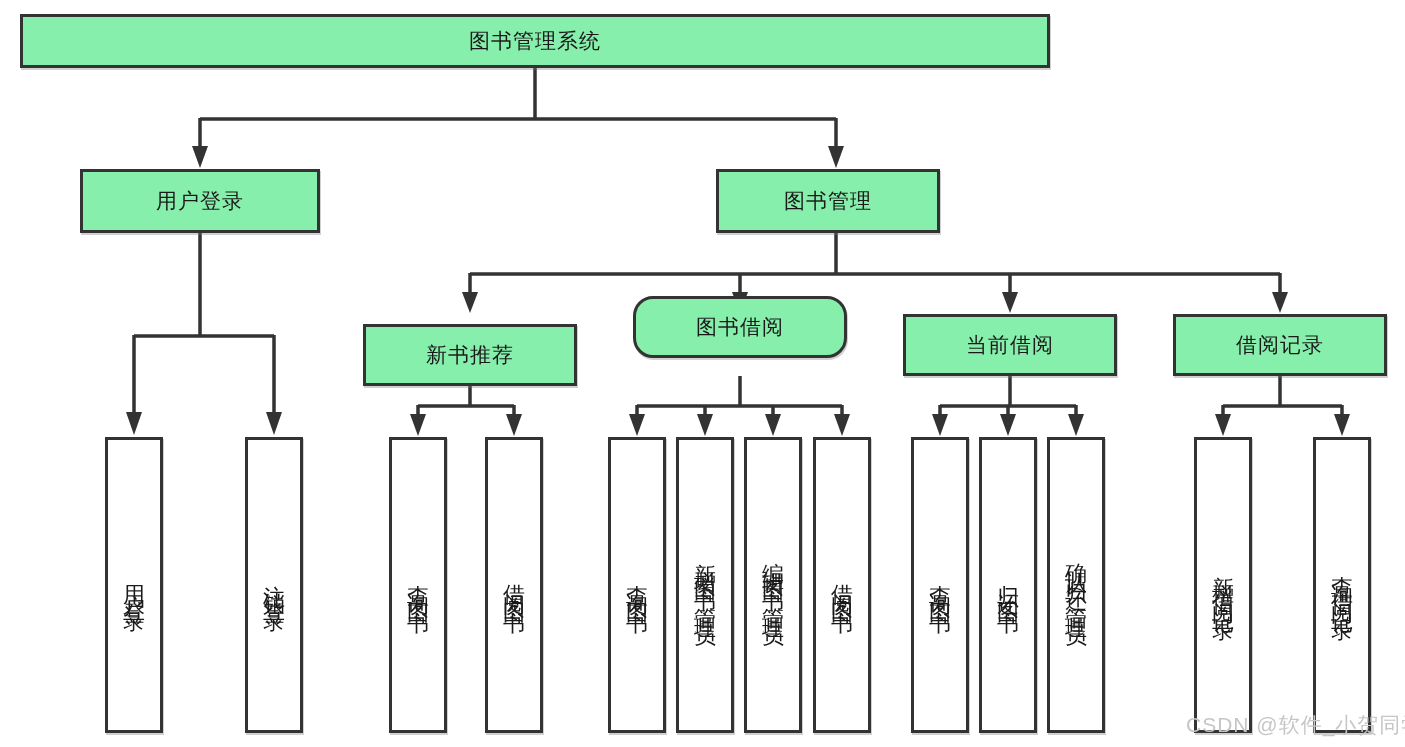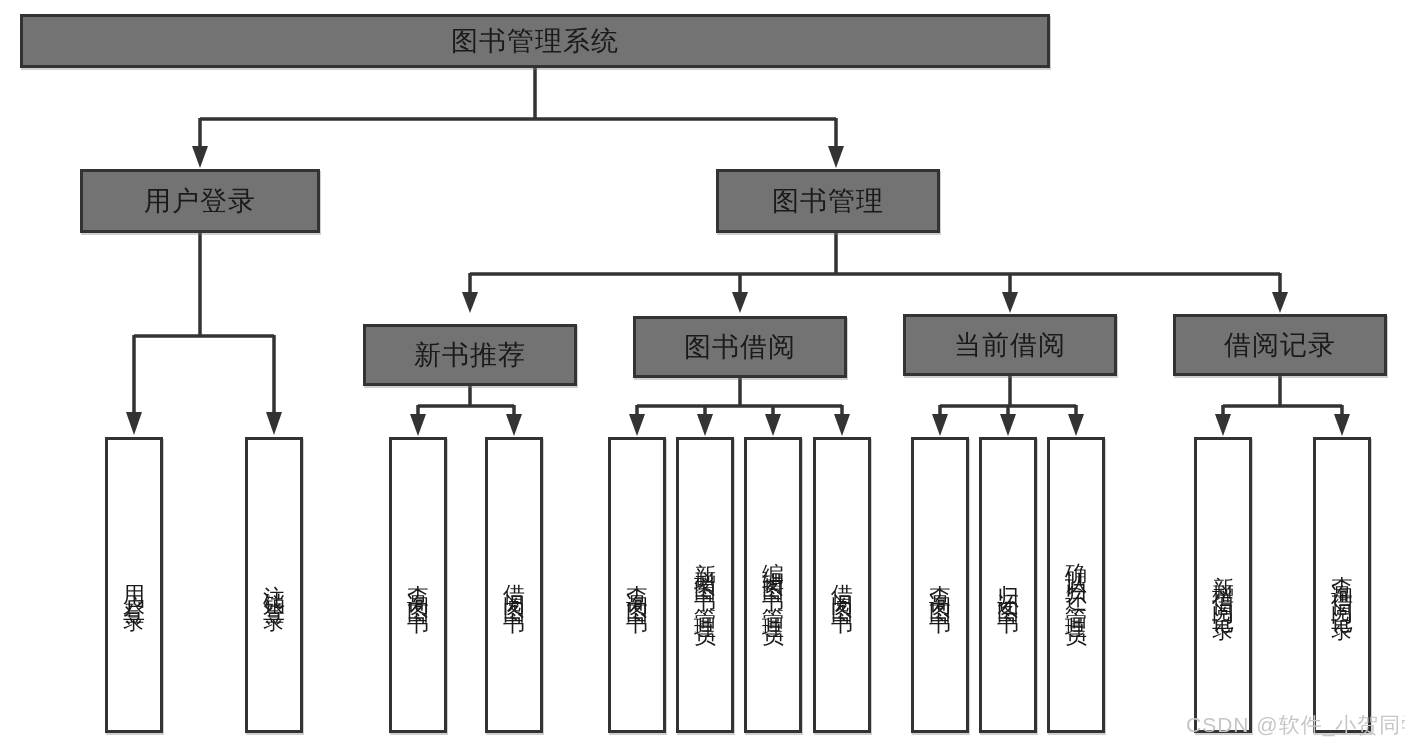--- a/index.html
+++ b/index.html
@@ -17,27 +17,27 @@
   }
   .wires {
     position: absolute;
     left: 0;
     top: 0;
     pointer-events: none;
   }
   .node {
     position: absolute;
     box-sizing: border-box;
-    background: #737373;
+    background: #86efac;
     border: 3px solid #333333;
     display: flex;
     align-items: center;
     justify-content: center;
     color: #1a1a1a;
-    font-size: 27px;
+    font-size: 21px;
     letter-spacing: 1px;
     box-shadow: 1px 2px 0 rgba(120,120,120,0.35);
   }
   .leaf {
     position: absolute;
     box-sizing: border-box;
     top: 437px;
     width: 58px;
     height: 296px;
     background: #ffffff;
@@ -119,21 +119,21 @@
   <div class="node" style="left:80px; top:169px; width:240px; height:64px;">
     <span>用户登录</span>
   </div>
   <div class="node" style="left:716px; top:169px; width:224px; height:64px;">
     <span>图书管理</span>
   </div>
 
   <div class="node" style="left:363px; top:324px; width:214px; height:62px;">
     <span>新书推荐</span>
   </div>
-  <div class="node" style="left:633px; top:316px; width:214px; height:62px;">
+  <div class="node" style="left:633px; top:296px; width:214px; height:62px;border-radius:20px;">
     <span>图书借阅</span>
   </div>
   <div class="node" style="left:903px; top:314px; width:214px; height:62px;">
     <span>当前借阅</span>
   </div>
   <div class="node" style="left:1173px; top:314px; width:214px; height:62px;">
     <span>借阅记录</span>
   </div>
 
   <div class="leaf" style="left:105px;">

